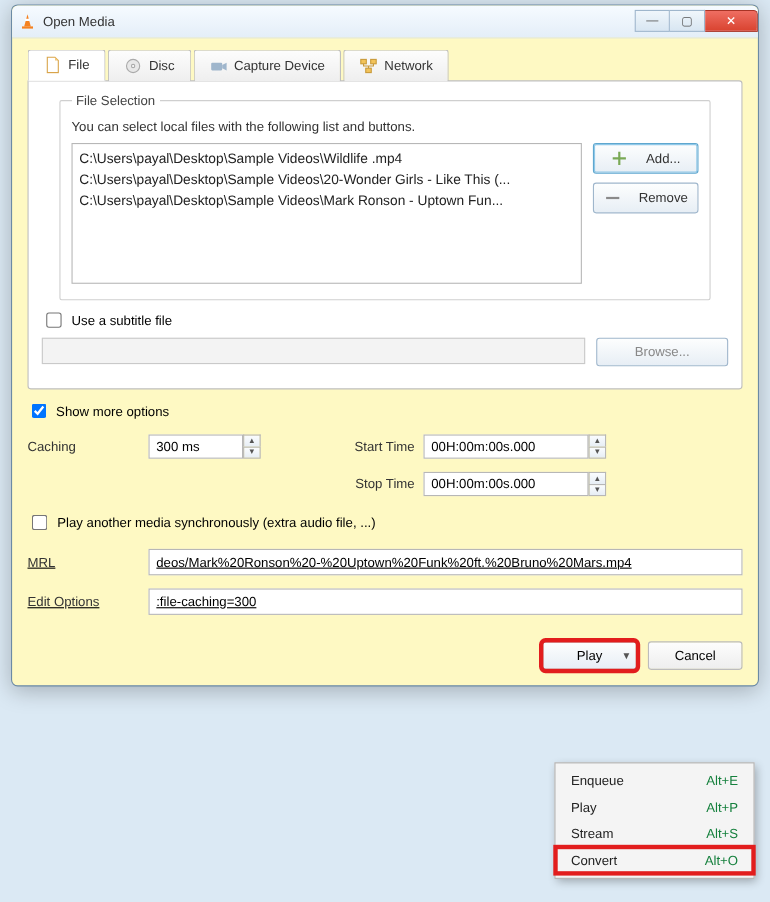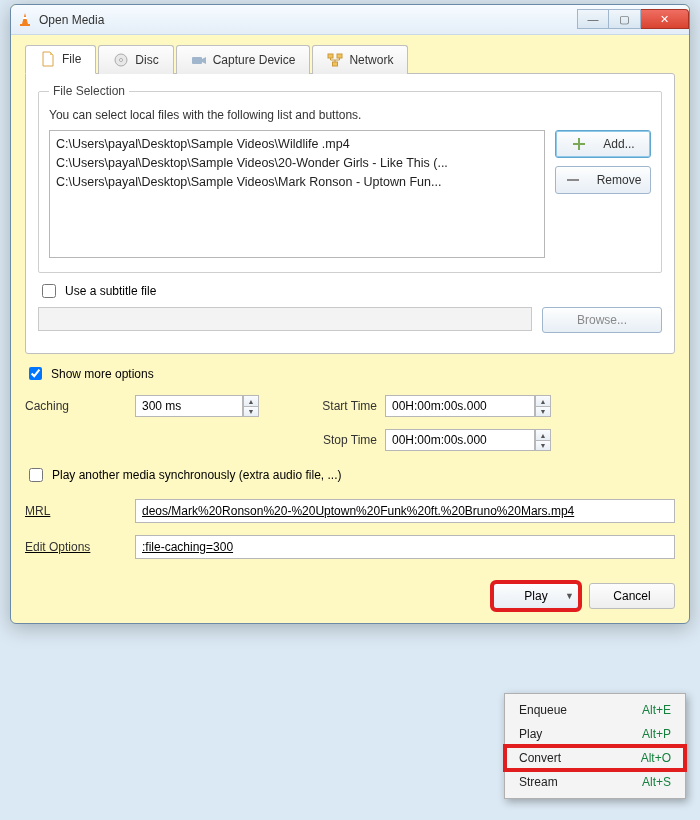--- a/index.html
+++ b/index.html
@@ -60,21 +60,21 @@
   }
   .tab.active { background:#fff; border-bottom:1px solid #fff; position:relative; z-index:2;}
   .tabpage {
     border:1px solid #bfbfbf;
     border-radius: 0 3px 3px 3px;
     padding: 10px 12px 20px;
     background:#fff;
   }
   fieldset.fs {
     border:1px solid #cfcfcf; border-radius:2px;
-    margin:0 0 8px; padding: 8px 10px 14px;
+    margin:0 16px 8px; padding: 8px 10px 14px;
   }
   fieldset.fs legend { color:#444; padding:0 4px; }
   .desc { color:#333; margin: 2px 0 8px; }
   .filepane { display:flex; gap:10px; }
   .filelist {
     flex:1; height:128px;
     border:1px solid #b7b7b7; background:#fff;
     padding:4px 6px; overflow:hidden;
     font-size:12.5px; color:#222;
   }
@@ -98,21 +98,21 @@
     flex:1; height:24px; border:1px solid #c9c9c9; background:#f3f3f3;
     padding:0 6px;
   }
   .browse { width:120px; height:26px; color:#888;}
   .moreopts { display:flex; align-items:center; gap:6px; margin:10px 0 12px;}
   .optgrid { display:grid; grid-template-columns: 110px 150px 100px 1fr; row-gap:12px; align-items:center;}
   .label { color:#333; }
   .spinwrap { display:flex; align-items:center; }
   .spin {
     height:22px; border:1px solid #b7b7b7; background:#fff;
-    padding:0 6px; font-size:12px; width:108px;
+    padding:0 6px; font-size:12px; width:86px;
   }
   .spinbtns { display:flex; flex-direction:column;}
   .spinbtns span {
     width:16px; height:11px; border:1px solid #b7b7b7; background:linear-gradient(#fafcfe,#e7eef5);
     font-size:7px; display:flex;align-items:center;justify-content:center; color:#555;
   }
   .spinbtns span:first-child{border-bottom:none;}
   .wide { grid-column: 4 / 5; }
   .fullinput {
     height:24px; border:1px solid #b7b7b7; padding:0 6px; width:100%;
@@ -295,21 +295,21 @@
 
 <div class="dropdown">
   <div class="dd-item">
     <span>Enqueue</span>
     <span class="sc">Alt+E</span>
   </div>
   <div class="dd-item">
     <span>Play</span>
     <span class="sc">Alt+P</span>
   </div>
+  <div class="dd-item">
+    <span>Stream</span>
+    <span class="sc">Alt+S</span>
+  </div>
   <div class="dd-item redbox">
     <span>Convert</span>
     <span class="sc">Alt+O</span>
   </div>
-  <div class="dd-item">
-    <span>Stream</span>
-    <span class="sc">Alt+S</span>
-  </div>
 </div>
 
 </body></html>

